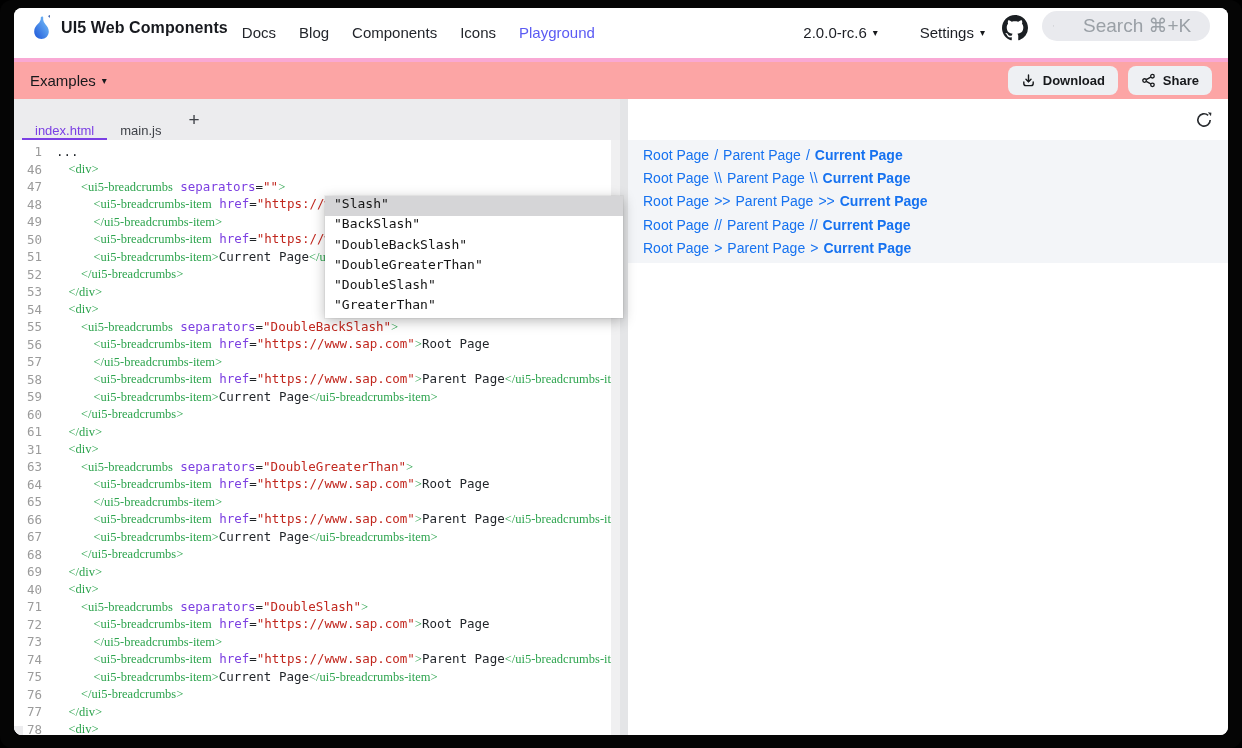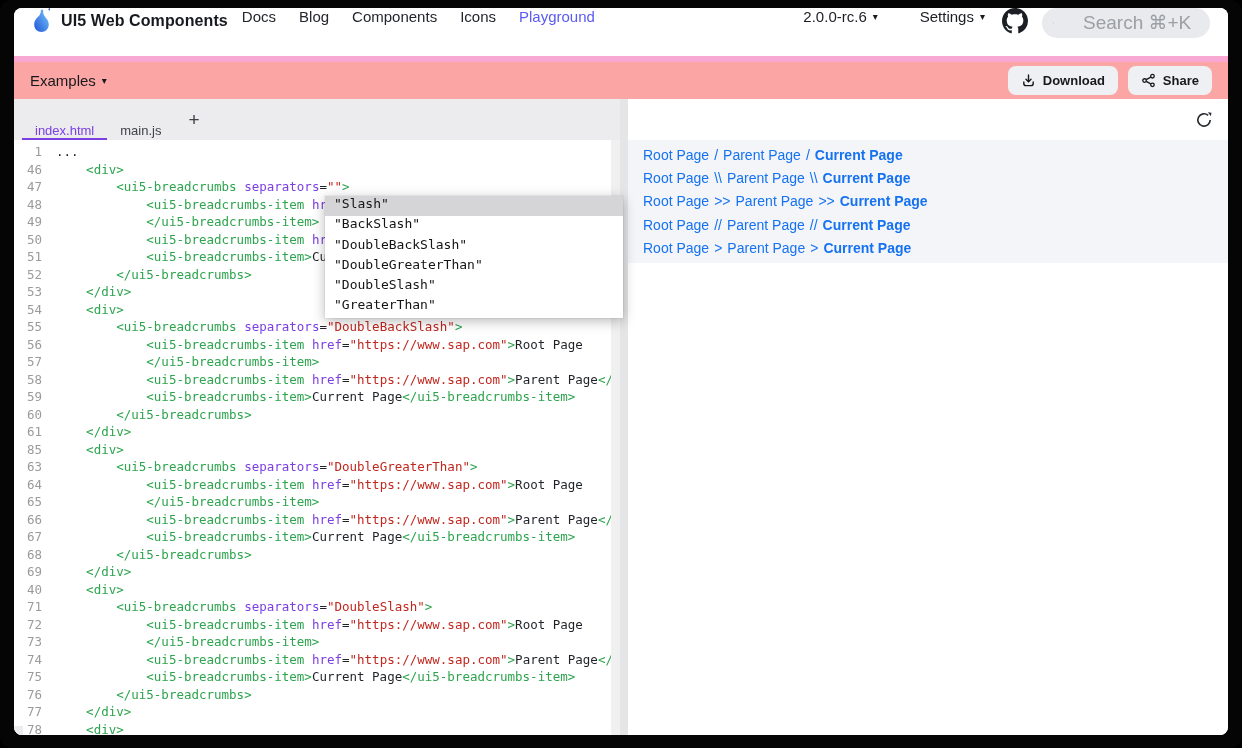--- a/index.html
+++ b/index.html
@@ -3,21 +3,21 @@
 <meta charset="utf-8">
 <style>
   html,body{margin:0;padding:0;background:#000;}
   *{box-sizing:border-box;}
   .screen{position:relative;width:1242px;height:748px;background:#050505;border-radius:12px;overflow:hidden;
           font-family:"Liberation Sans","DejaVu Sans",sans-serif;}
   .app{position:absolute;left:14px;top:8px;width:1214px;height:727px;background:#fff;border-radius:8px;overflow:hidden;
        display:flex;flex-direction:column;}
 
   
-  .header{height:54px;flex:none;display:flex;align-items:flex-start;padding:0 18px;border-bottom:6px solid #f9a8d4;background:#fff;}
+  .header{height:54px;flex:none;display:flex;align-items:flex-end;padding:17px 18px;border-bottom:4px solid #f9a8d4;background:#fff;}
   .brand{display:flex;align-items:center;cursor:pointer;}
   .brand-name{font-size:16px;font-weight:700;color:#17191e;margin-left:9px;letter-spacing:.1px;}
   .nav{display:flex;gap:23px;margin-left:14px;font-size:15px;color:#23262c;}
   .nav-link{cursor:pointer;}
   .nav-link.active{color:var(--nav-active,#5b5bf3);}
   .hspacer{flex:1;}
   .menu-item{display:flex;align-items:center;font-size:15px;color:#1c1e24;cursor:pointer;}
   .chev{font-size:10px;margin-left:6px;color:#17191c;}
   .gh{margin-left:17px;display:flex;align-items:center;cursor:pointer;}
   .search{margin-left:14px;width:168px;height:30px;border-radius:15px;background:#e9eaee;display:flex;align-items:center;
@@ -45,21 +45,21 @@
   
   .tabbar{height:41px;flex:none;background:#ececee;display:flex;align-items:stretch;padding-left:8px;}
   .tab{display:flex;align-items:flex-end;padding:0 13px;font-size:13px;color:#3f4248;cursor:pointer;border-bottom:2px solid transparent;}
   .tab.active{color:var(--tab-active,#7b3fe4);border-bottom-color:var(--tab-active,#7b3fe4);}
   .tab-add{display:flex;align-items:center;padding:0 10px;font-size:19px;color:#3f4248;cursor:pointer;margin-left:4px;}
   .code{position:relative;flex:1;background:#fff;overflow:hidden;padding-top:3px;}
   .cl{display:flex;height:17.5px;align-items:center;}
   .ln{width:28px;flex:none;text-align:right;color:#9b9b9b;font:12.5px "DejaVu Sans Mono","Liberation Mono",monospace;}
   .lt{margin-left:14px;white-space:pre;font:12.5px "DejaVu Sans Mono","Liberation Mono",monospace;color:#1f2328;}
   .tk-p{color:#1f2328;}
-  .tk-t{color:var(--tok-tag,#2da44e);}
+  .tk-t{color:var(--tok-tag,#2da44e);font-family:Liberation Serif, serif;}
   .tk-a{color:var(--tok-attr,#7c3fe1);}
   .tk-s{color:var(--tok-str,#c1271e);}
   .vscroll{position:absolute;right:0;top:0;bottom:0;width:9px;background:#f0f0f1;}
   .scroll-corner{position:absolute;left:0;bottom:0;width:9px;height:9px;background:#ececee;}
 
   
   .autocomplete{position:absolute;left:325px;top:196px;width:298px;background:#fff;z-index:10;
                 box-shadow:0 3px 12px rgba(0,0,0,.28),0 0 0 1px rgba(0,0,0,.04);}
   .autocomplete ul{list-style:none;margin:0;padding:0;}
   .autocomplete li{height:20.3px;line-height:20.3px;padding-left:9px;
@@ -233,21 +233,21 @@
               </div>
               <div class="cl">
                 <span class="ln">60</span>
                 <span class="lt"><span class="tk-t">        &lt;/ui5-breadcrumbs&gt;</span></span>
               </div>
               <div class="cl">
                 <span class="ln">61</span>
                 <span class="lt"><span class="tk-t">    &lt;/div&gt;</span></span>
               </div>
               <div class="cl">
-                <span class="ln">85</span>
+                <span class="ln">31</span>
                 <span class="lt"><span class="tk-t">    &lt;div&gt;</span></span>
               </div>
               <div class="cl">
                 <span class="ln">63</span>
                 <span class="lt"><span class="tk-t">        &lt;ui5-breadcrumbs</span><span class="tk-p"> </span><span class="tk-a">separators</span><span class="tk-p">=</span><span class="tk-s">"DoubleGreaterThan"</span><span class="tk-t">&gt;</span></span>
               </div>
               <div class="cl">
                 <span class="ln">64</span>
                 <span class="lt"><span class="tk-t">            &lt;ui5-breadcrumbs-item</span><span class="tk-p"> </span><span class="tk-a">href</span><span class="tk-p">=</span><span class="tk-s">"https://www.sap.com"</span><span class="tk-t">&gt;</span><span class="tk-p">Root Page</span></span>
               </div>

